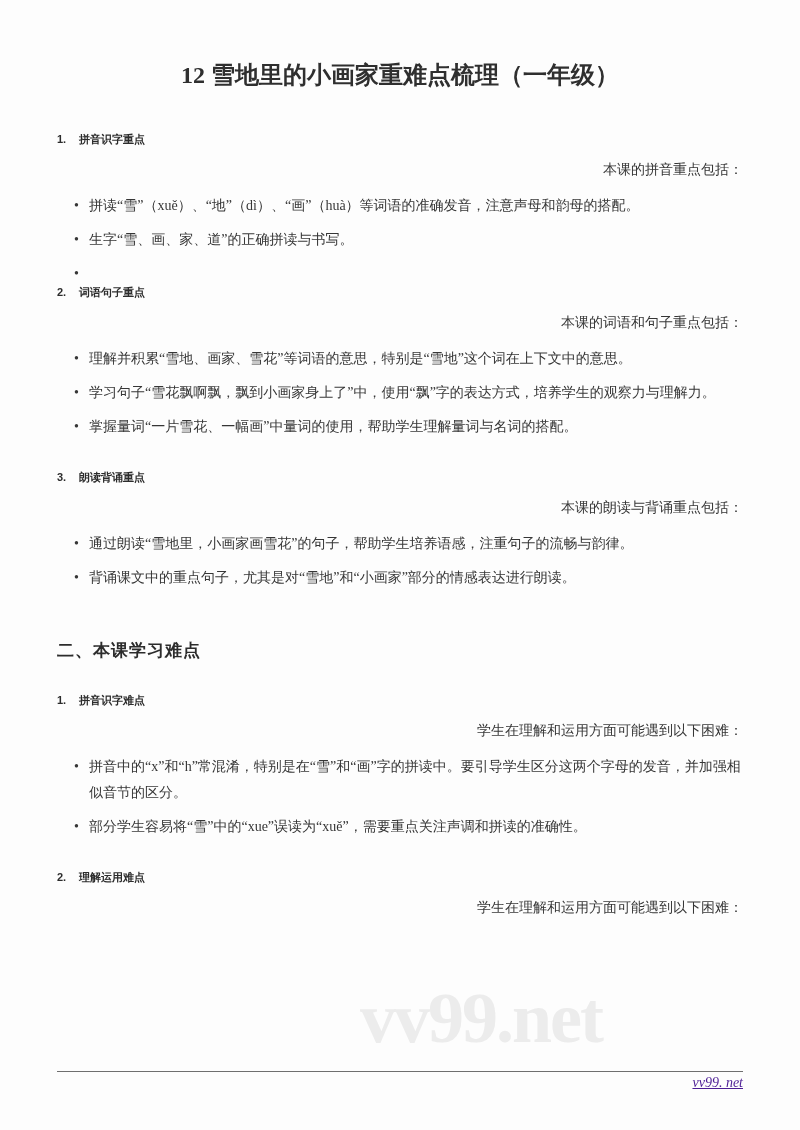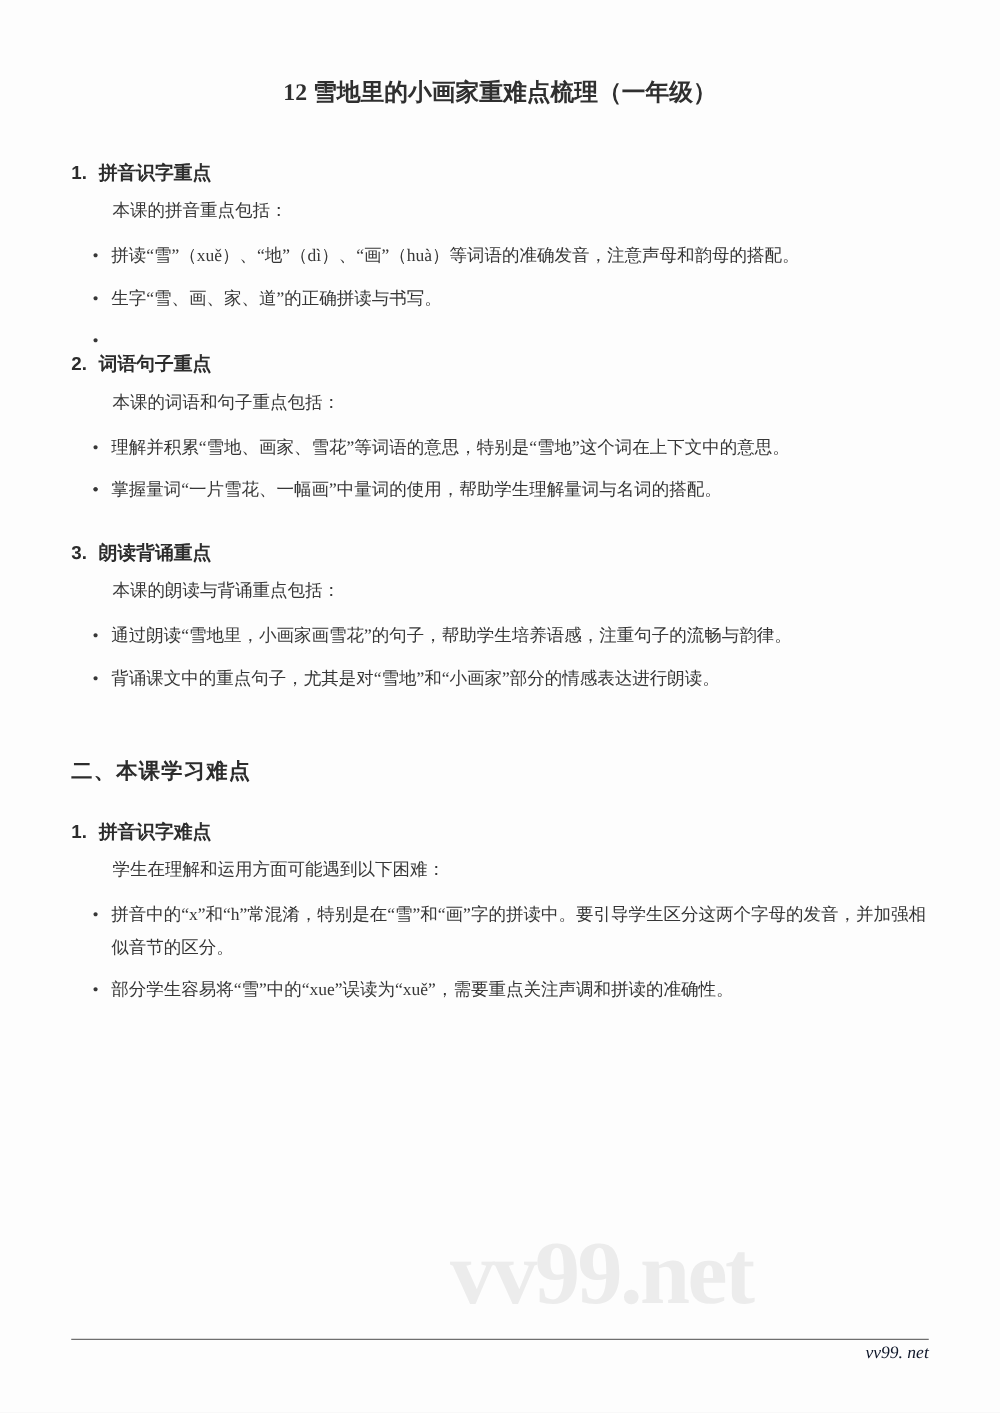--- a/index.html
+++ b/index.html
@@ -16,51 +16,52 @@
     overflow:hidden;
   }
   .content {
     position:relative;
     z-index:1;
     padding:60px 57px 0 57px;
   }
   .doc-title {
     font-family:"Liberation Serif","DejaVu Serif",serif;
     font-weight:bold;
-    font-size:19px;
+    font-size:24px;
     line-height:30px;
     text-align:center;
     color:#2f2f2f;
   }
   .section-1 { margin-top:38px; }
   .section-2 { margin-top:48px; }
   .section-heading {
     font-family:"Liberation Sans","DejaVu Sans",sans-serif;
     font-weight:bold;
     font-size:17px;
     line-height:24px;
     color:#2c2c2c;
     letter-spacing:1px;
   }
   .subsection { margin-top:26px; }
   .subsection.gap-lg { }
   .subsection.gap-md { margin-top:28px; }
   .sub-title {
     font-family:"Liberation Sans","DejaVu Sans",sans-serif;
     font-weight:bold;
-    font-size:15px;
+    font-size:11px;
     line-height:22px;
     color:#2c2c2c;
   }
   .sub-num { display:inline-block; min-width:22px; }
   .intro {
     margin-top:9px;
     margin-left:33px;
     font-size:14px;
     line-height:22px;
+    text-align:right;
   }
   ul.bullets {
     list-style:none;
     margin:12px 0 0 17px;
     padding:0;
   }
   ul.bullets li {
     position:relative;
     padding-left:15px;
     font-size:14px;
@@ -94,22 +95,23 @@
   }
   .footer-rule {
     border-top:1px solid #6f6f6f;
     height:0;
   }
   .footer-text {
     margin-top:3px;
     text-align:right;
     font-style:italic;
     font-size:14px;
-    color:#0f172a;
+    color:#4c1d95;
     font-family:"Liberation Serif","DejaVu Serif",serif;
+    text-decoration:underline;
   }
 </style>
 </head>
 <body>
 
 <div class="page">
 
   <div class="watermark">vv99.net</div>
 
   <div class="content">
@@ -130,21 +132,21 @@
         </ul>
       </div>
 
       <div class="subsection gap-md">
         <div class="sub-title">
           <span class="sub-num">2.</span><span>词语句子重点</span>
         </div>
         <div class="intro">本课的词语和句子重点包括：</div>
         <ul class="bullets">
           <li><span class="dot">•</span><span>理解并积累“雪地、画家、雪花”等词语的意思，特别是“雪地”这个词在上下文中的意思。</span></li>
-          <li><span class="dot">•</span></li>
+          <li><span class="dot">•</span><span>学习句子“雪花飘啊飘，飘到小画家身上了”中，使用“飘”字的表达方式，培养学生的观察力与理解力。</span></li>
           <li><span class="dot">•</span><span>掌握量词“一片雪花、一幅画”中量词的使用，帮助学生理解量词与名词的搭配。</span></li>
         </ul>
       </div>
 
       <div class="subsection gap-lg">
         <div class="sub-title">
           <span class="sub-num">3.</span><span>朗读背诵重点</span>
         </div>
         <div class="intro">本课的朗读与背诵重点包括：</div>
         <ul class="bullets">
@@ -161,20 +163,26 @@
         <div class="sub-title">
           <span class="sub-num">1.</span><span>拼音识字难点</span>
         </div>
         <div class="intro">学生在理解和运用方面可能遇到以下困难：</div>
         <ul class="bullets">
           <li><span class="dot">•</span><span>拼音中的“x”和“h”常混淆，特别是在“雪”和“画”字的拼读中。要引导学生区分这两个字母的发音，并加强相似音节的区分。</span></li>
           <li><span class="dot">•</span><span>部分学生容易将“雪”中的“xue”误读为“xuě”，需要重点关注声调和拼读的准确性。</span></li>
         </ul>
       </div>
 
+      <div class="subsection gap-lg">
+        <div class="sub-title">
+          <span class="sub-num">2.</span><span>理解运用难点</span>
+        </div>
+        <div class="intro">学生在理解和运用方面可能遇到以下困难：</div>
+      </div>
     </div>
 
   </div>
 
   <div class="footer">
     <div class="footer-rule"></div>
     <div class="footer-text">vv99. net</div>
   </div>
 
 </div>

